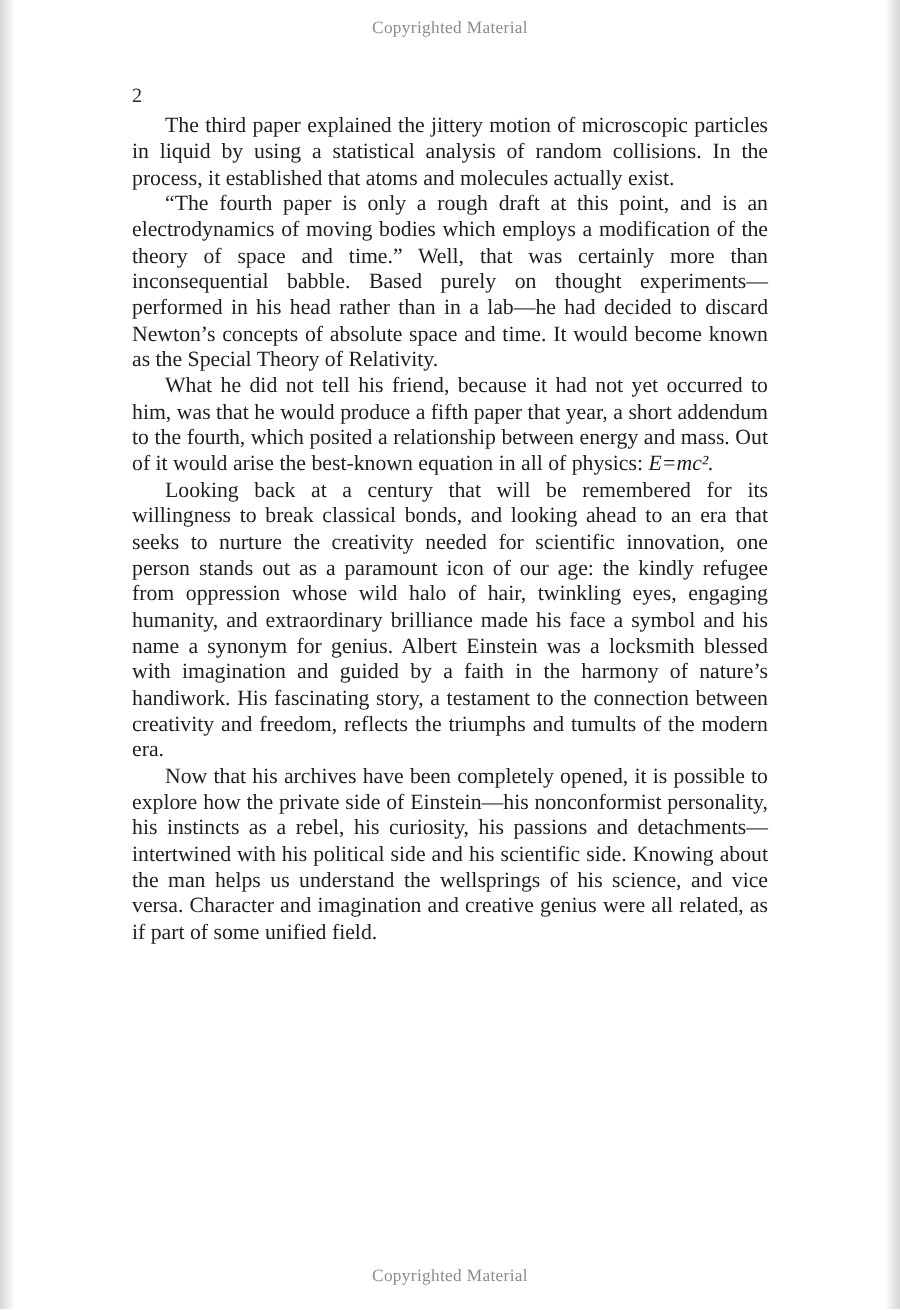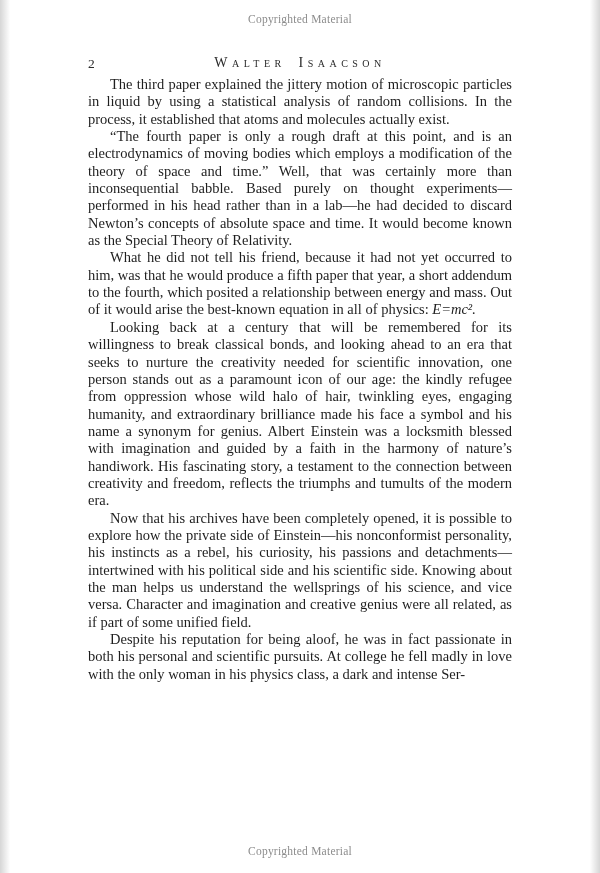--- a/index.html
+++ b/index.html
@@ -75,27 +75,25 @@
 
 <div class="page">
 
   <div class="edge left"></div>
   <div class="edge right"></div>
 
   <div class="copyright top">Copyrighted Material</div>
 
   <div class="running-header">
     <span class="page-num">2</span>
-    <span class="running-head">Walter Isaacson</span>
   </div>
 
   <div class="bodytext">
     <p><span>The third paper explained the jittery motion of microscopic particles in liquid by using a statistical analysis of random collisions. In the process, it established that atoms and molecules actually exist.</span></p>
     <p><span>“The fourth paper is only a rough draft at this point, and is an electrodynamics of moving bodies which employs a modification of the theory of space and time.” Well, that was certainly more than inconsequential babble. Based purely on thought experiments—performed in his head rather than in a lab—he had decided to discard Newton’s concepts of absolute space and time. It would become known as the Special Theory of Relativity.</span></p>
     <p><span>What he did not tell his friend, because it had not yet occurred to him, was that he would produce a fifth paper that year, a short addendum to the fourth, which posited a relationship between energy and mass. Out of it would arise the best-known equation in all of physics:</span> <em class="equation">E=mc².</em></p>
     <p><span>Looking back at a century that will be remembered for its willingness to break classical bonds, and looking ahead to an era that seeks to nurture the creativity needed for scientific innovation, one person stands out as a paramount icon of our age: the kindly refugee from oppression whose wild halo of hair, twinkling eyes, engaging humanity, and extraordinary brilliance made his face a symbol and his name a synonym for genius. Albert Einstein was a locksmith blessed with imagination and guided by a faith in the harmony of nature’s handiwork. His fascinating story, a testament to the connection between creativity and freedom, reflects the triumphs and tumults of the modern era.</span></p>
     <p><span>Now that his archives have been completely opened, it is possible to explore how the private side of Einstein—his nonconformist personality, his instincts as a rebel, his curiosity, his passions and detachments—intertwined with his political side and his scientific side. Knowing about the man helps us understand the wellsprings of his science, and vice versa. Character and imagination and creative genius were all related, as if part of some unified field.</span></p>
-    <p><span>Despite his reputation for being aloof, he was in fact passionate in both his personal and scientific pursuits. At college he fell madly in love with the only woman in his physics class, a dark and intense Ser-</span></p>
   </div>
 
   <div class="copyright bottom">Copyrighted Material</div>
 
 </div>
 
 </body></html>

